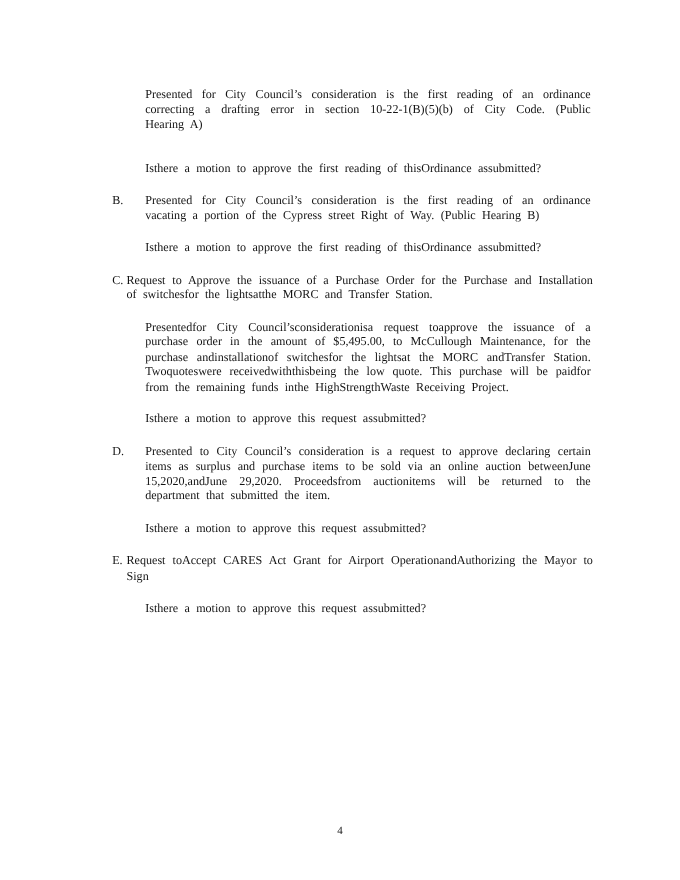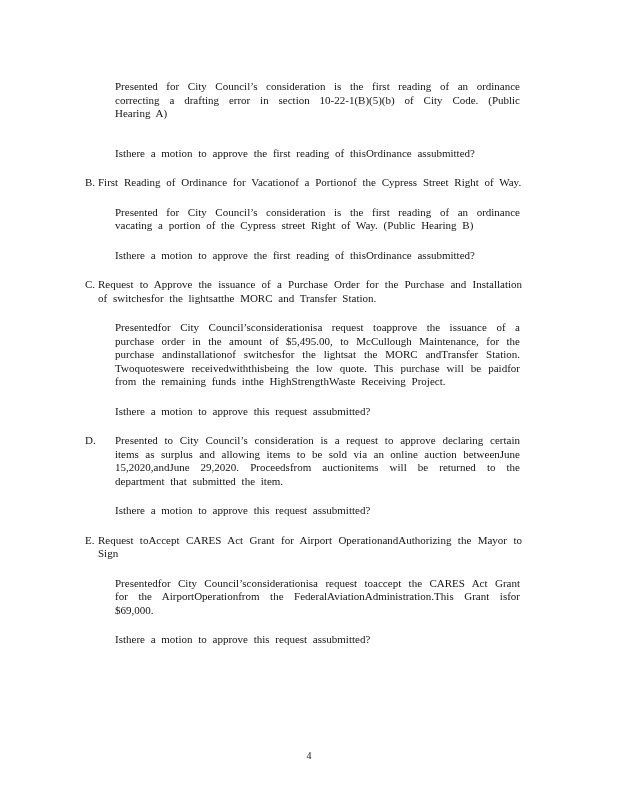--- a/index.html
+++ b/index.html
@@ -14,21 +14,21 @@
   }
   .page {
     position: relative;
     width: 618px;
     height: 800px;
     background: #ffffff;
   }
   .content {
     position: absolute;
     top: 80px;
-    left: 85px;
+    left: 102px;
     width: 437px;
   }
   .block {
     font-size: 11px;
     line-height: 13.5px;
     text-align: justify;
     word-spacing: 3px;
     margin: 0 0 16px 0;
   }
   .para {
@@ -60,47 +60,46 @@
 <body>
 
 <div class="page">
   <div class="content">
 
     <p class="block para mb-lg">Presented for City Council’s consideration is the first reading of an ordinance correcting a drafting error in section 10-22-1(B)(5)(b) of City Code. (Public Hearing A)</p>
 
     <p class="block para">Isthere a motion to approve the first reading of thisOrdinance assubmitted?</p>
 
     <div class="block item">
-      <span class="item-label">B.</span><span>First Reading of Ordinance for Vacationof a Portionof the Cypress Street Right of Way.</span>
+      <span class="item-label">B.</span>
     </div>
 
     <p class="block para">Presented for City Council’s consideration is the first reading of an ordinance vacating a portion of the Cypress street Right of Way. (Public Hearing B)</p>
 
     <p class="block para">Isthere a motion to approve the first reading of thisOrdinance assubmitted?</p>
 
     <div class="block item">
       <span class="item-label">C.</span><span>Request to Approve the issuance of a Purchase Order for the Purchase and Installation of switchesfor the lightsatthe MORC and Transfer Station.</span>
     </div>
 
     <p class="block para">Presentedfor City Council’sconsiderationisa request toapprove the issuance of a purchase order in the amount of $5,495.00, to McCullough Maintenance, for the purchase andinstallationof switchesfor the lightsat the MORC andTransfer Station. Twoquoteswere receivedwiththisbeing the low quote. This purchase will be paidfor from the remaining funds inthe HighStrengthWaste Receiving Project.</p>
 
     <p class="block para">Isthere a motion to approve this request assubmitted?</p>
 
     <div class="block item">
       <span class="item-label">D.</span>
     </div>
 
-    <p class="block para">Presented to City Council’s consideration is a request to approve declaring certain items as surplus and allowing items to be sold via an online auction betweenJune 15,2020,andJune 29,2020. Proceedsfrom auctionitems will be returned to the department that submitted the item.</p>
+    <p class="block para">Presented to City Council’s consideration is a request to approve declaring certain items as surplus and purchase items to be sold via an online auction betweenJune 15,2020,andJune 29,2020. Proceedsfrom auctionitems will be returned to the department that submitted the item.</p>
 
     <p class="block para">Isthere a motion to approve this request assubmitted?</p>
 
     <div class="block item">
       <span class="item-label">E.</span><span>Request toAccept CARES Act Grant for Airport OperationandAuthorizing the Mayor to Sign</span>
     </div>
 
-    <p class="block para">Presentedfor City Council’sconsiderationisa request toaccept the CARES Act Grant for the AirportOperationfrom the FederalAviationAdministration.This Grant isfor $69,000.</p>
 
     <p class="block para">Isthere a motion to approve this request assubmitted?</p>
 
   </div>
 
   <div class="page-number">4</div>
 </div>
 
 </body></html>

